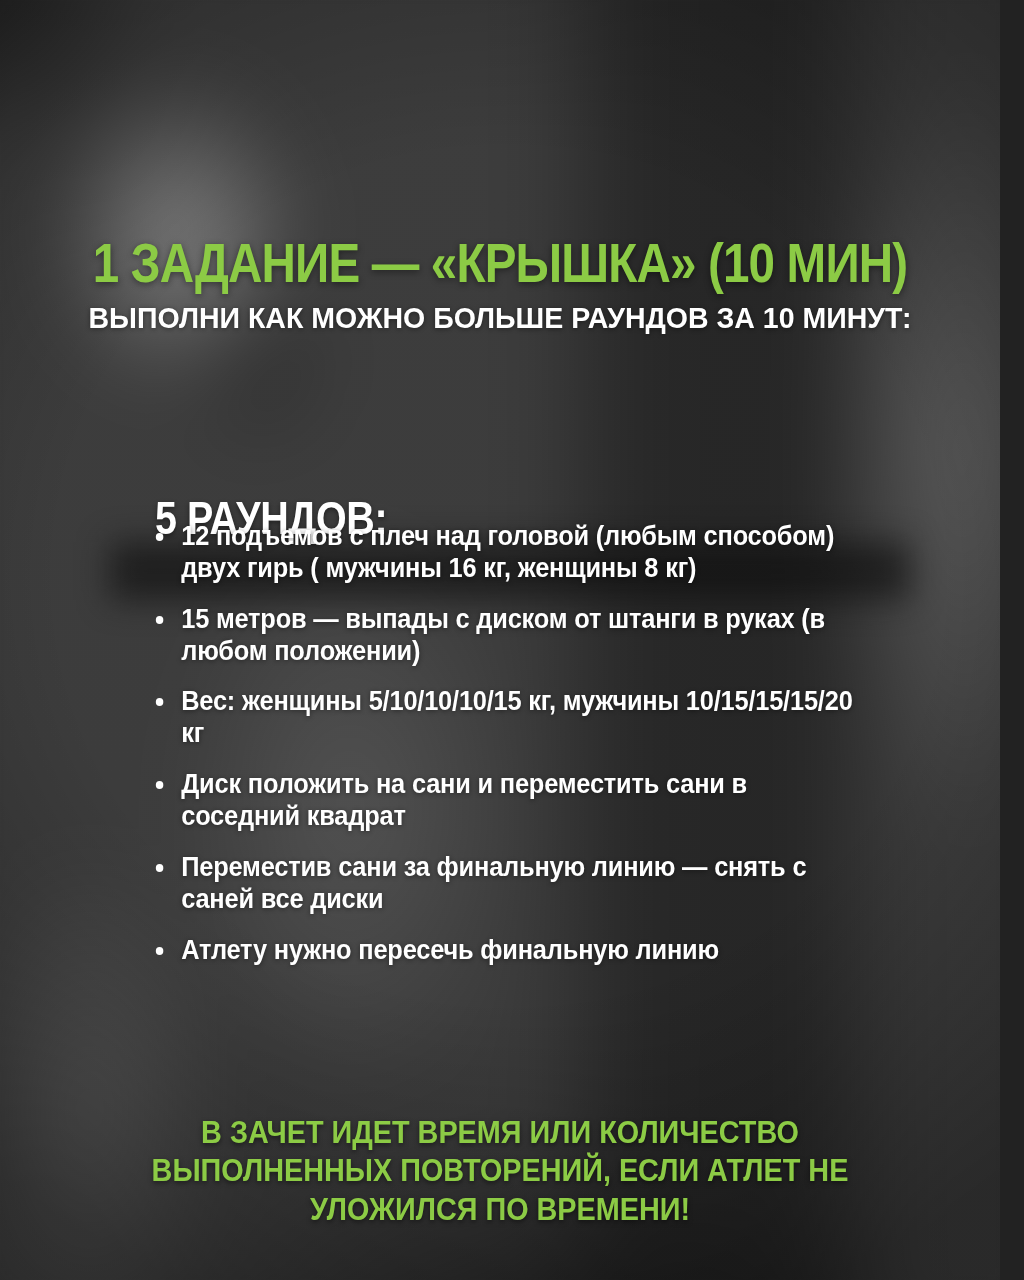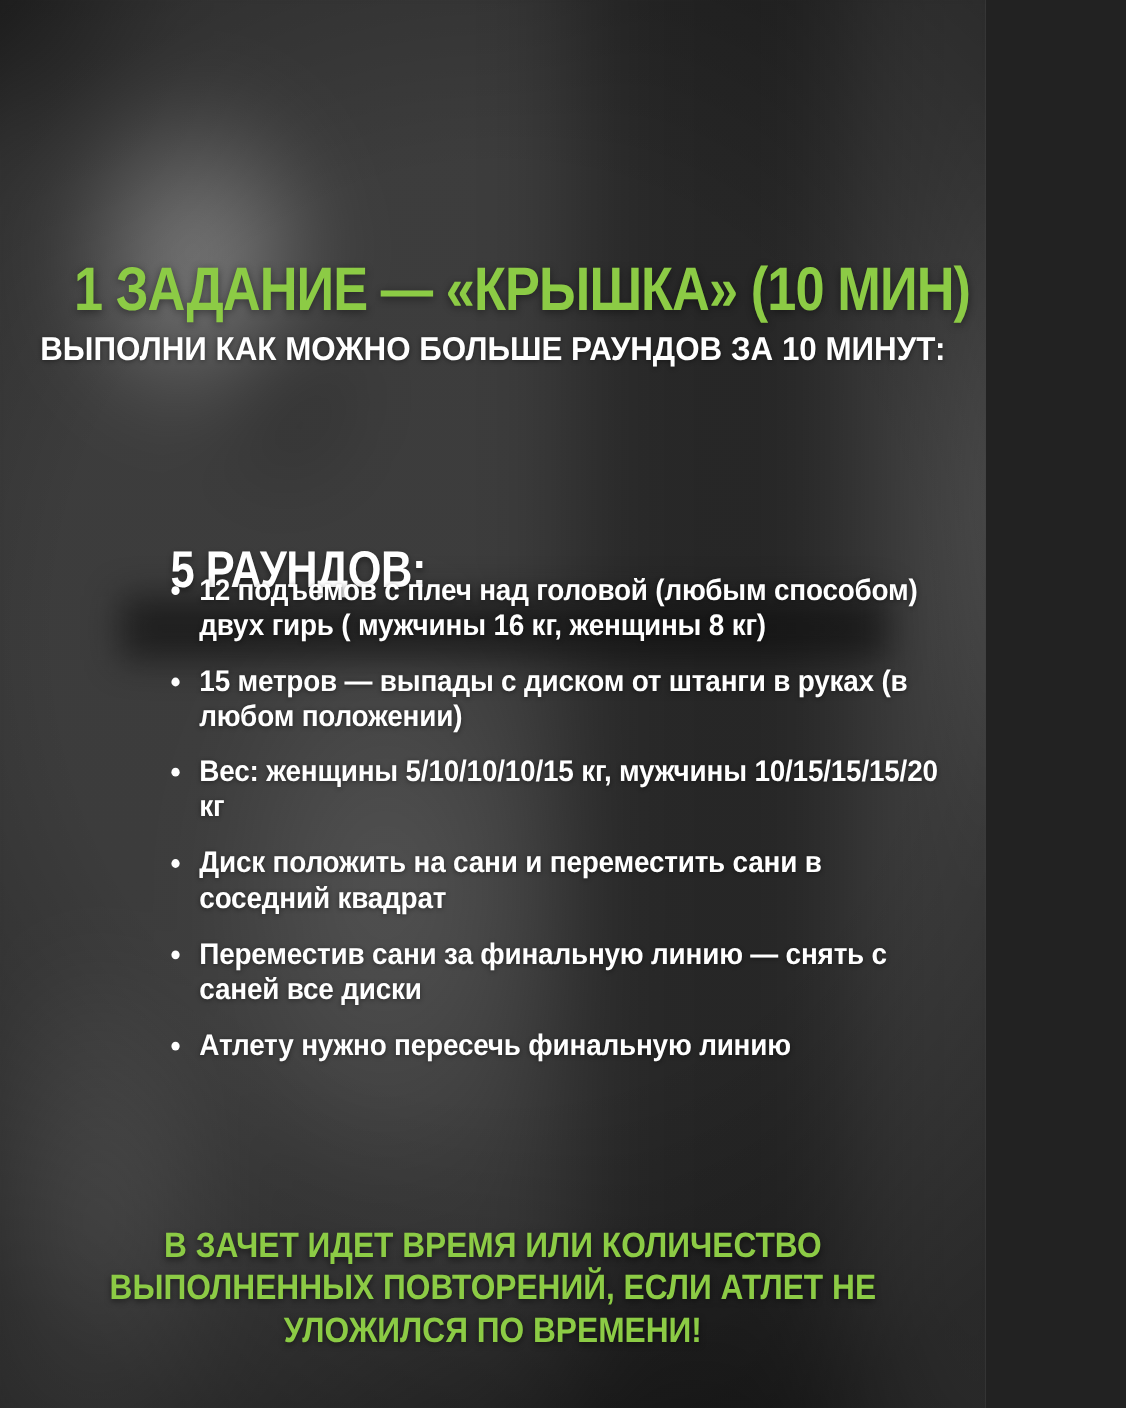--- a/index.html
+++ b/index.html
@@ -2,21 +2,21 @@
 <html lang="ru"><head>
 <meta charset="utf-8">
 <style>
   html, body {
     margin: 0;
     padding: 0;
     background: #222;
   }
   .poster {
     position: relative;
-    width: 896px;
+    width: 1000px;
     height: 1280px;
     overflow: hidden;
     background: #3f3f3f;
     font-family: "Liberation Sans", "DejaVu Sans", sans-serif;
     font-weight: 700;
   }
 
   
   .photo-layer {
     position: absolute;

